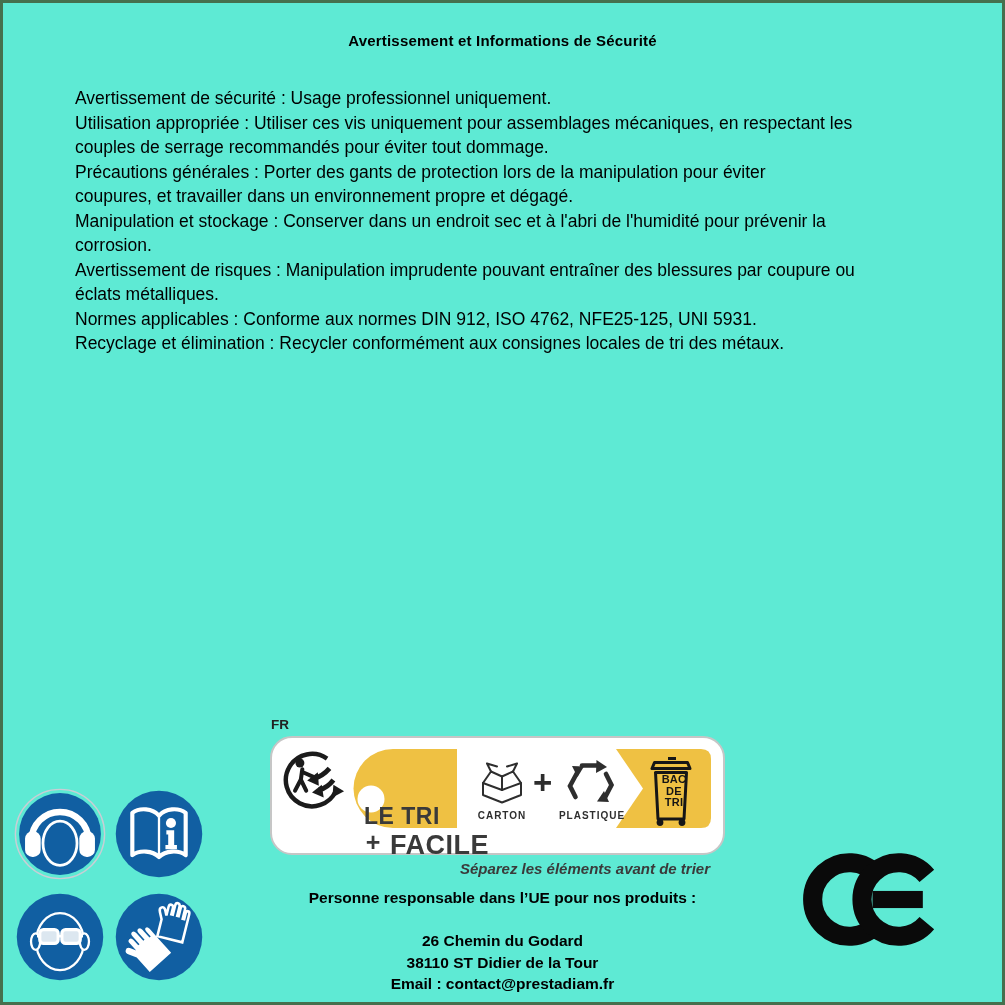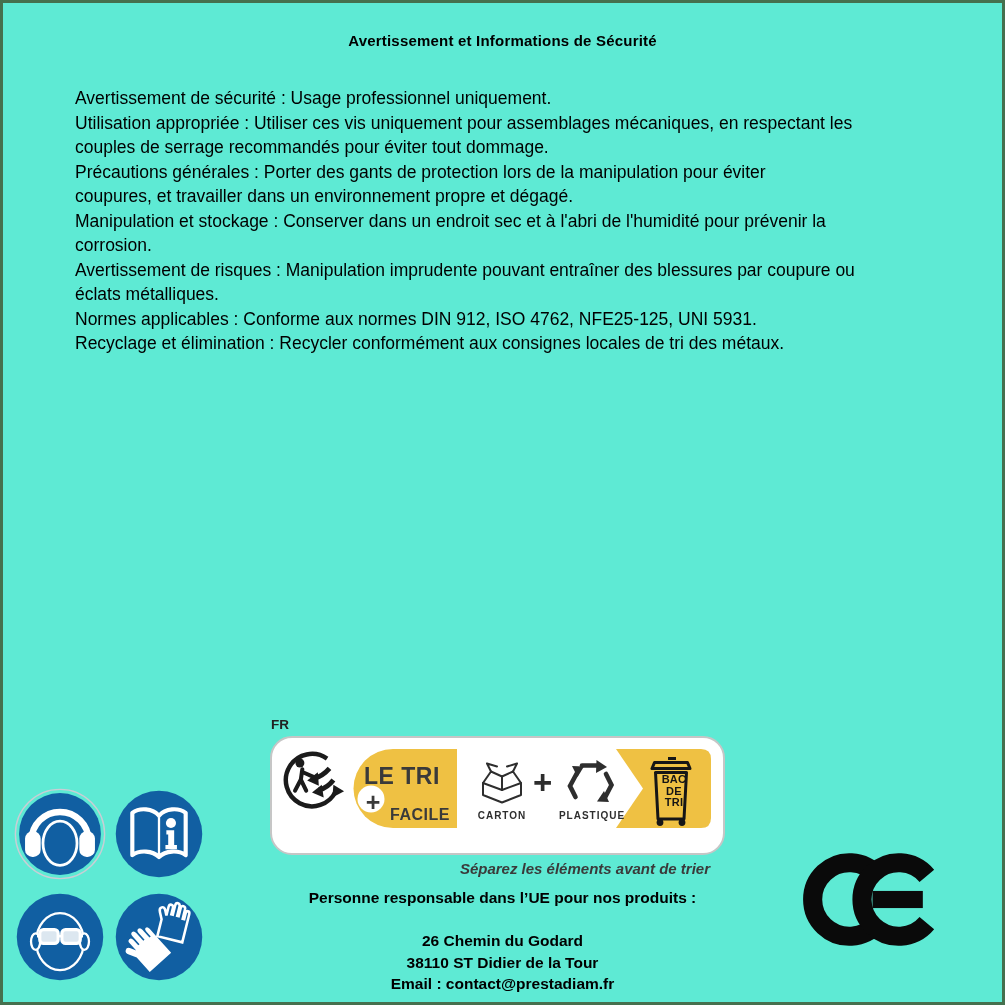--- a/index.html
+++ b/index.html
@@ -8,23 +8,23 @@
     border:3px solid #45704E;background:#5eead4;overflow:hidden;
     font-family:"Liberation Sans", sans-serif;color:#000;
   }
   .title{position:absolute;top:29px;left:0;width:100%;text-align:center;
     font-size:15px;font-weight:bold;letter-spacing:.2px;}
   .body-line{position:absolute;left:72px;font-size:17.5px;white-space:nowrap;}
   .fr-tag{position:absolute;left:268px;top:714px;font-size:13.5px;font-weight:bold;color:#222;}
   .tri-label{position:absolute;left:267px;top:733px;width:455px;height:119px;
     background:#fff;border:2px solid #C6C6C6;border-radius:22px;box-sizing:border-box;}
   .tri-label svg.bg{position:absolute;left:0;top:0;}
-  .tri-text{position:absolute;color:#3A3A3A;font-weight:800;white-space:nowrap;}
+  .tri-text{position:absolute;color:#3A3A3A;font-weight:800;white-space:nowrap;margin-top:40px;}
   .letri{left:92px;top:25px;font-size:23px;letter-spacing:.5px;}
-  .facile{left:118px;top:68px;font-size:16px;letter-spacing:.5px;}
+  .facile{left:118px;top:52px;font-size:27px;letter-spacing:.5px;}
   .plusbubble{left:88px;top:50px;width:26px;text-align:center;font-size:25px;color:#3A3A3A;}
   .mat-label{position:absolute;top:72px;width:80px;text-align:center;
     font-size:10px;font-weight:bold;letter-spacing:1px;color:#2E2E2E;}
   .bigplus{position:absolute;left:261px;top:26px;font-size:33px;font-weight:bold;color:#2D2D2D;}
   .bin-text{position:absolute;left:381px;top:36px;width:42px;text-align:center;
     font-size:11px;line-height:11.5px;font-weight:800;color:#151515;letter-spacing:.3px;}
   .sep-note{position:absolute;right:13px;top:94px;font-size:15px;font-style:italic;
     font-weight:bold;color:#3A3A3A;margin-top:28px;}
   .resp-line{position:absolute;left:0;width:100%;text-align:center;
     font-size:15.5px;font-weight:bold;white-space:nowrap;margin-top:15px;}

